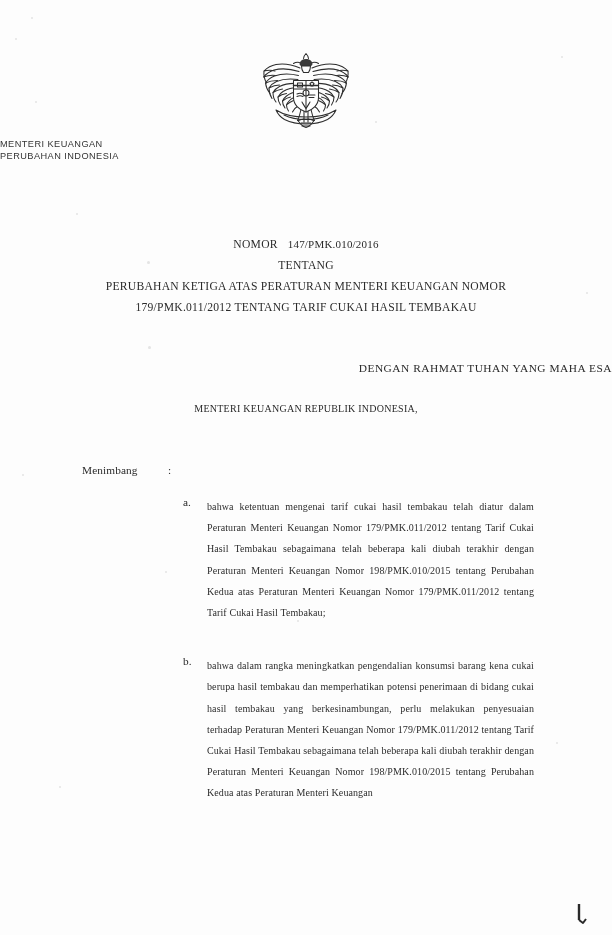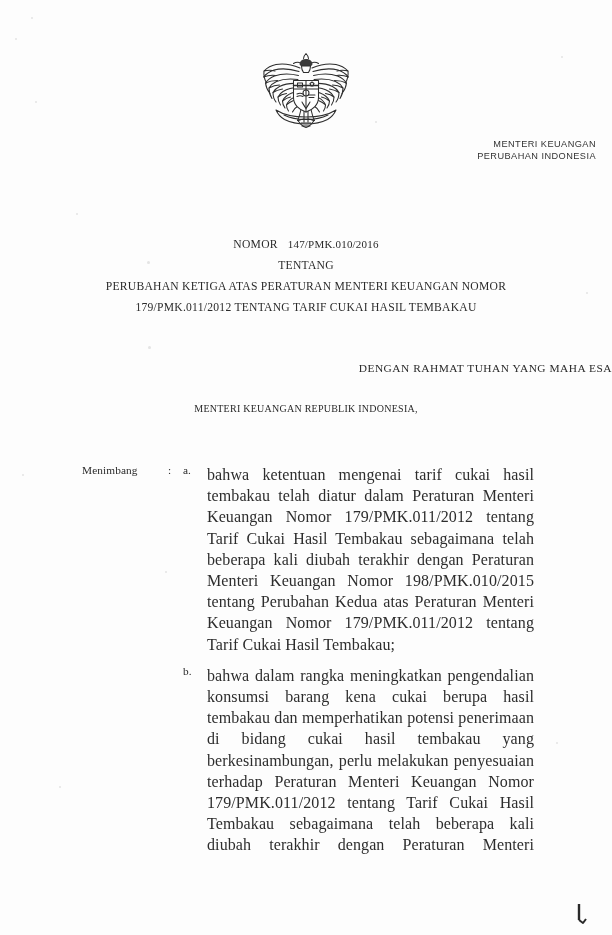--- a/index.html
+++ b/index.html
@@ -36,23 +36,23 @@
   .emblem {
     display: inline-block;
     width: 104px;
     height: 92px;
   }
 
   
   .masthead {
     position: absolute;
     left: 0;
-    right: 16px;
+    right: 6px;
     top: 139px;
-    text-align: right;
+    text-align: left;
     font-family: "Liberation Sans", "DejaVu Sans", sans-serif;
     font-size: 9.2px;
     letter-spacing: .45px;
     line-height: 11.5px;
     color: #333;
   }
   .salinan {
     position: absolute;
     left: 0;
     right: 0;
@@ -139,25 +139,26 @@
   }
   .cons-marker {
     position: absolute;
     left: 0;
     top: 0;
     font-size: 11.3px;
   }
   .cons-text {
     text-align: justify;
     text-align-last: left;
-    font-size: 16px;
+    font-size: 10px;
     line-height: 21.2px;
     letter-spacing: .1px;
     color: #2d2d2d;
     hyphens: none;
+    margin-top: 32px;
   }
   .cons-text.clipped {
     max-height: 190px;
     overflow: hidden;
   }
 
   
   .footer-url {
     position: absolute;
     left: 0;

